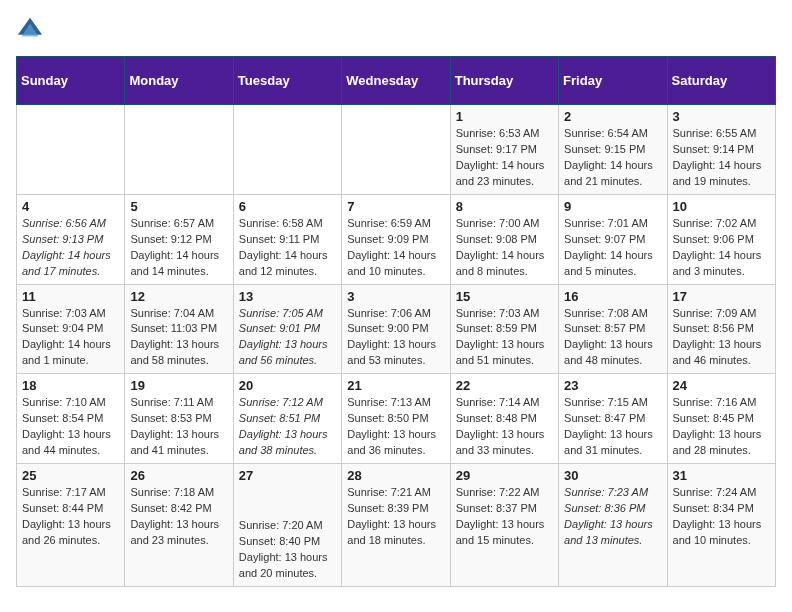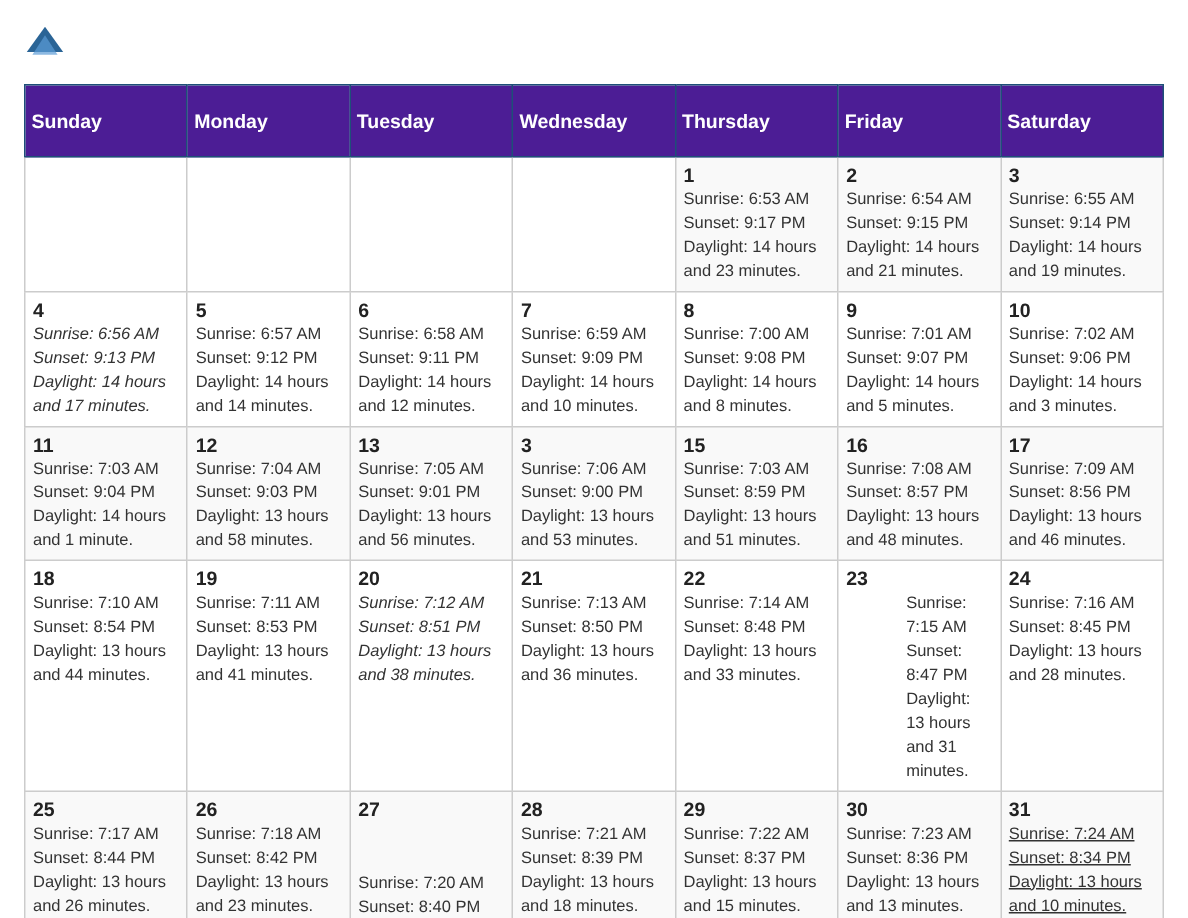--- a/index.html
+++ b/index.html
@@ -208,27 +208,27 @@
         <td>
           <div class="day-number">11</div>
           <div class="day-detail" style="white-space: pre-line;">Sunrise: 7:03 AM
 Sunset: 9:04 PM
 Daylight: 14 hours
 and 1 minute.</div>
         </td>
         <td>
           <div class="day-number">12</div>
           <div class="day-detail" style="white-space: pre-line;">Sunrise: 7:04 AM
-Sunset: 9:03 PM
+Sunset: 11:03 PM
 Daylight: 13 hours
 and 58 minutes.</div>
         </td>
         <td>
           <div class="day-number">13</div>
-          <div class="day-detail" style="white-space: pre-line;">Sunrise: 7:05 AM
+          <div class="day-detail" style="white-space: pre-line; font-style: italic;">Sunrise: 7:05 AM
 Sunset: 9:01 PM
 Daylight: 13 hours
 and 56 minutes.</div>
         </td>
         <td>
           <div class="day-number">3</div>
           <div class="day-detail" style="white-space: pre-line;">Sunrise: 7:06 AM
 Sunset: 9:00 PM
 Daylight: 13 hours
 and 53 minutes.</div>
@@ -286,21 +286,21 @@
         </td>
         <td>
           <div class="day-number">22</div>
           <div class="day-detail" style="white-space: pre-line;">Sunrise: 7:14 AM
 Sunset: 8:48 PM
 Daylight: 13 hours
 and 33 minutes.</div>
         </td>
         <td>
           <div class="day-number">23</div>
-          <div class="day-detail" style="white-space: pre-line; margin-left: 40px;">Sunrise: 7:15 AM
+          <div class="day-detail" style="white-space: pre-line;">Sunrise: 7:15 AM
 Sunset: 8:47 PM
 Daylight: 13 hours
 and 31 minutes.</div>
         </td>
         <td>
           <div class="day-number">24</div>
           <div class="day-detail" style="white-space: pre-line;">Sunrise: 7:16 AM
 Sunset: 8:45 PM
 Daylight: 13 hours
 and 28 minutes.</div>
@@ -337,27 +337,27 @@
         </td>
         <td>
           <div class="day-number">29</div>
           <div class="day-detail" style="white-space: pre-line;">Sunrise: 7:22 AM
 Sunset: 8:37 PM
 Daylight: 13 hours
 and 15 minutes.</div>
         </td>
         <td>
           <div class="day-number">30</div>
-          <div class="day-detail" style="white-space: pre-line;">Sunrise: 7:23 AM
+          <div class="day-detail" style="white-space: pre-line; font-style: italic;">Sunrise: 7:23 AM
 Sunset: 8:36 PM
 Daylight: 13 hours
 and 13 minutes.</div>
         </td>
         <td>
           <div class="day-number">31</div>
-          <div class="day-detail" style="white-space: pre-line; text-decoration: underline;">Sunrise: 7:24 AM
+          <div class="day-detail" style="white-space: pre-line;">Sunrise: 7:24 AM
 Sunset: 8:34 PM
 Daylight: 13 hours
 and 10 minutes.</div>
         </td>
       </tr>
     </tbody>
 </table>
 
 </body></html>

